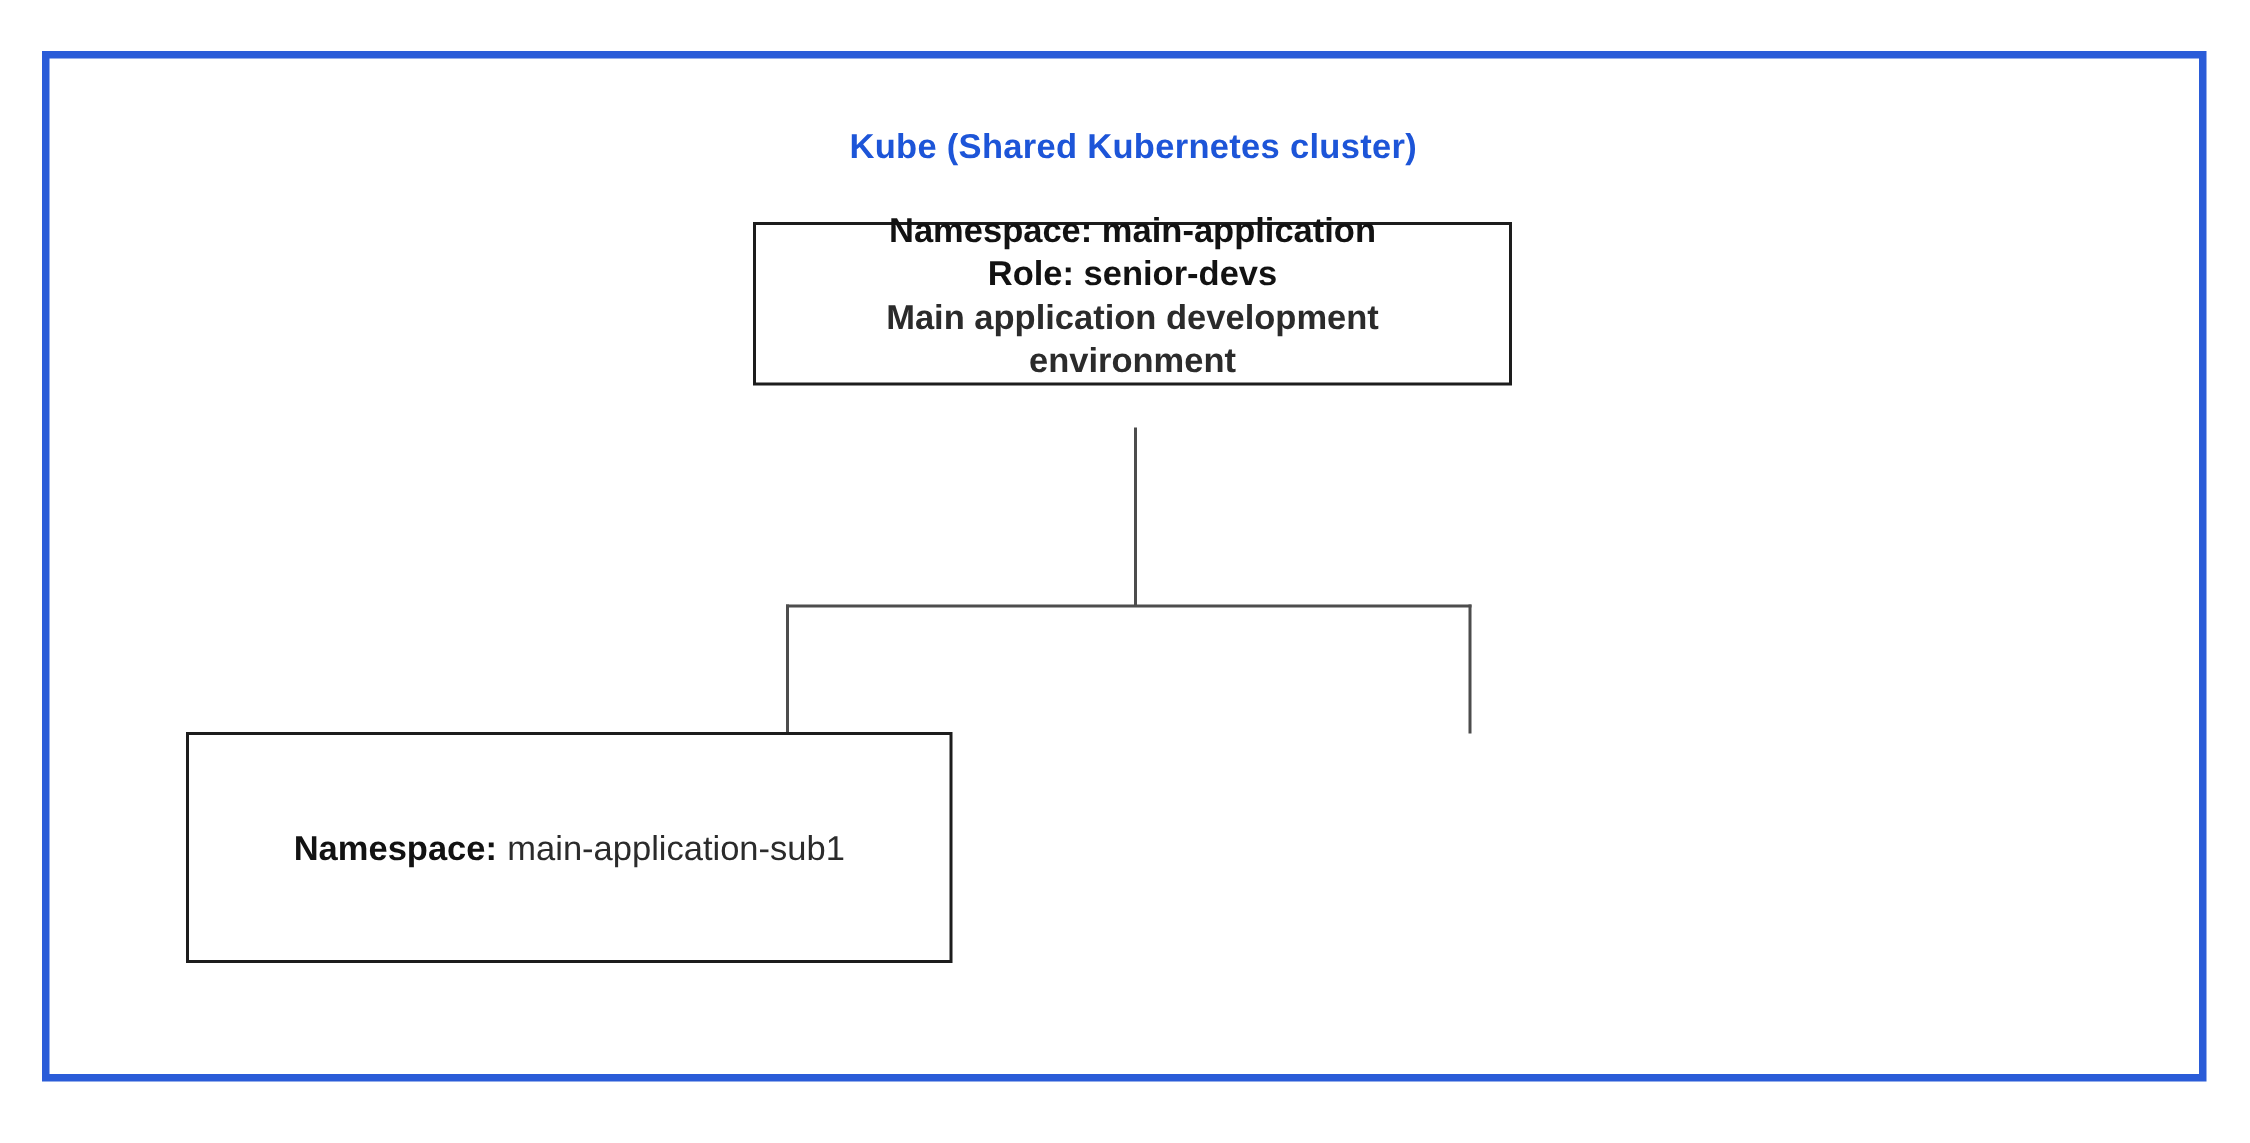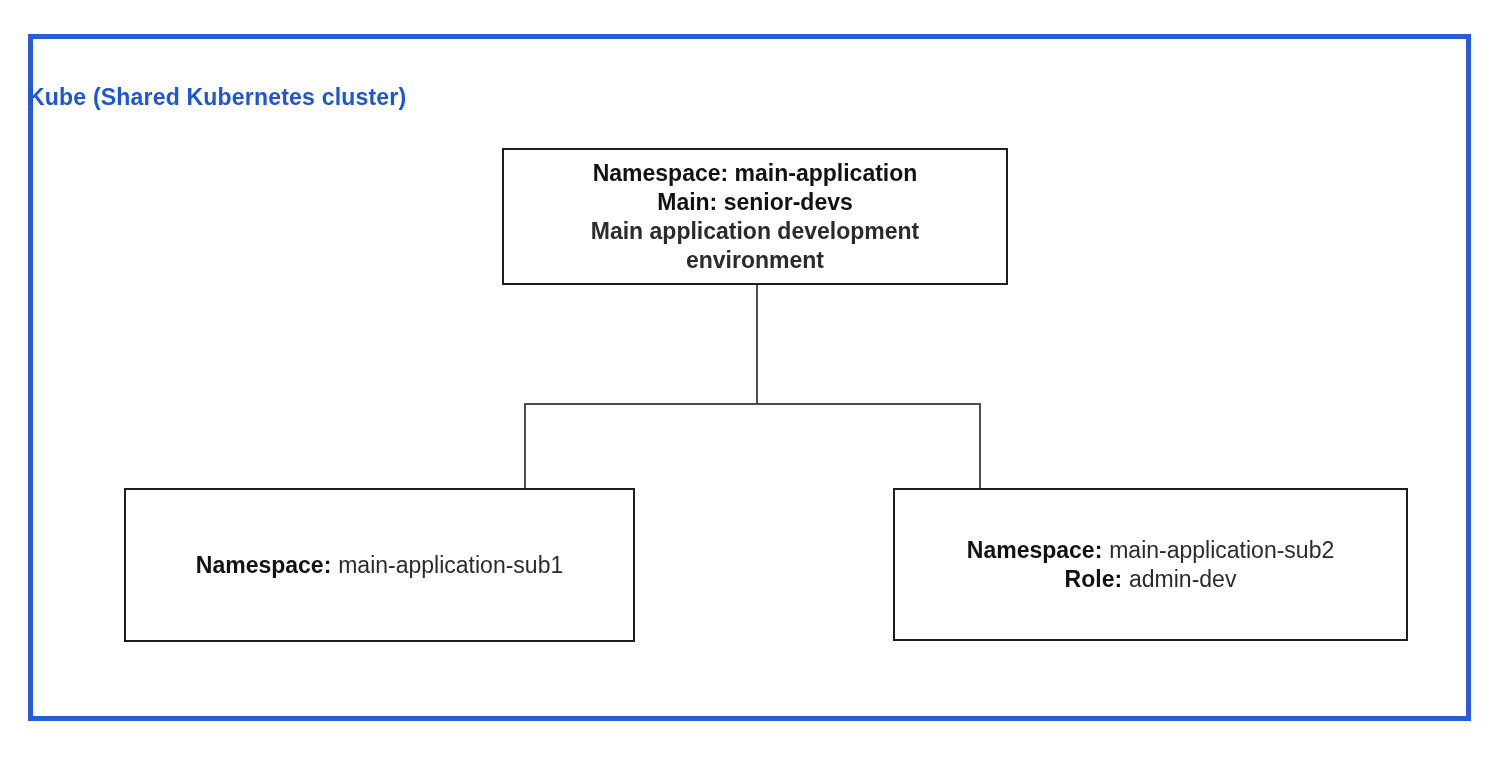--- a/index.html
+++ b/index.html
@@ -16,30 +16,30 @@
 
   .canvas{position:absolute;left:0;top:0;width:1500px;height:762px;background:var(--background);}
 
   .cluster-boundary{
     position:absolute;left:28px;top:34px;width:1443px;height:687px;
     border:5px solid var(--outer-border);background:var(--background);
   }
 
   .cluster-title{
     position:absolute;left:28px;top:84px;width:1455px;
-    text-align:left;font-size:23px;font-weight:700;color:var(--title);
+    text-align:center;font-size:23px;font-weight:700;color:var(--title);
     letter-spacing:0.2px;
   }
 
   .node{
     position:absolute;background:#ffffff;border:2.5px solid var(--node-border);
     display:flex;flex-direction:column;align-items:center;justify-content:center;
     text-align:center;color:var(--node-text);font-size:23px;line-height:29px;
   }
-  .node-root{left:502px;top:148px;width:506px;height:137px;}
+  .node-root{left:502px;top:148px;width:506px;height:109px;justify-content:flex-end;}
   .node-left{left:106px;top:488px;width:511px;height:154px;margin-left:18px;}
   .node-right{left:893px;top:488px;width:515px;height:153px;}
 
   .node .bold-line{font-weight:700;color:#121212;}
   .node .description{font-weight:700;max-width:370px;}
   .node .field-line{white-space:nowrap;}
   .node .field-label{font-weight:700;color:#121212;margin-right:0.30em;}
   .node .field-value{font-weight:400;}
 
   .connector{position:absolute;background:var(--connector);}
@@ -57,32 +57,24 @@
 
   <div class="cluster-title">Kube (Shared Kubernetes cluster)</div>
 
   <div class="connector connector-root-stem"></div>
   <div class="connector connector-horizontal"></div>
   <div class="connector connector-left-drop"></div>
   <div class="connector connector-right-drop"></div>
 
   <div class="node node-root">
     <div class="bold-line">Namespace: main-application</div>
-    <div class="bold-line">Main: senior-devs</div>
+    <div class="bold-line">Role: senior-devs</div>
     <div class="description">Main application development environment</div>
   </div>
 
   <div class="node node-left">
     <div class="field-line">
       <span class="field-label">Namespace:</span><span class="field-value">main-application-sub1</span>
     </div>
   </div>
 
-  <div class="node node-right">
-    <div class="field-line">
-      <span class="field-label">Namespace:</span><span class="field-value">main-application-sub2</span>
-    </div>
-    <div class="field-line">
-      <span class="field-label">Role:</span><span class="field-value">admin-dev</span>
-    </div>
-  </div>
 
 </div>
 
 </body></html>

